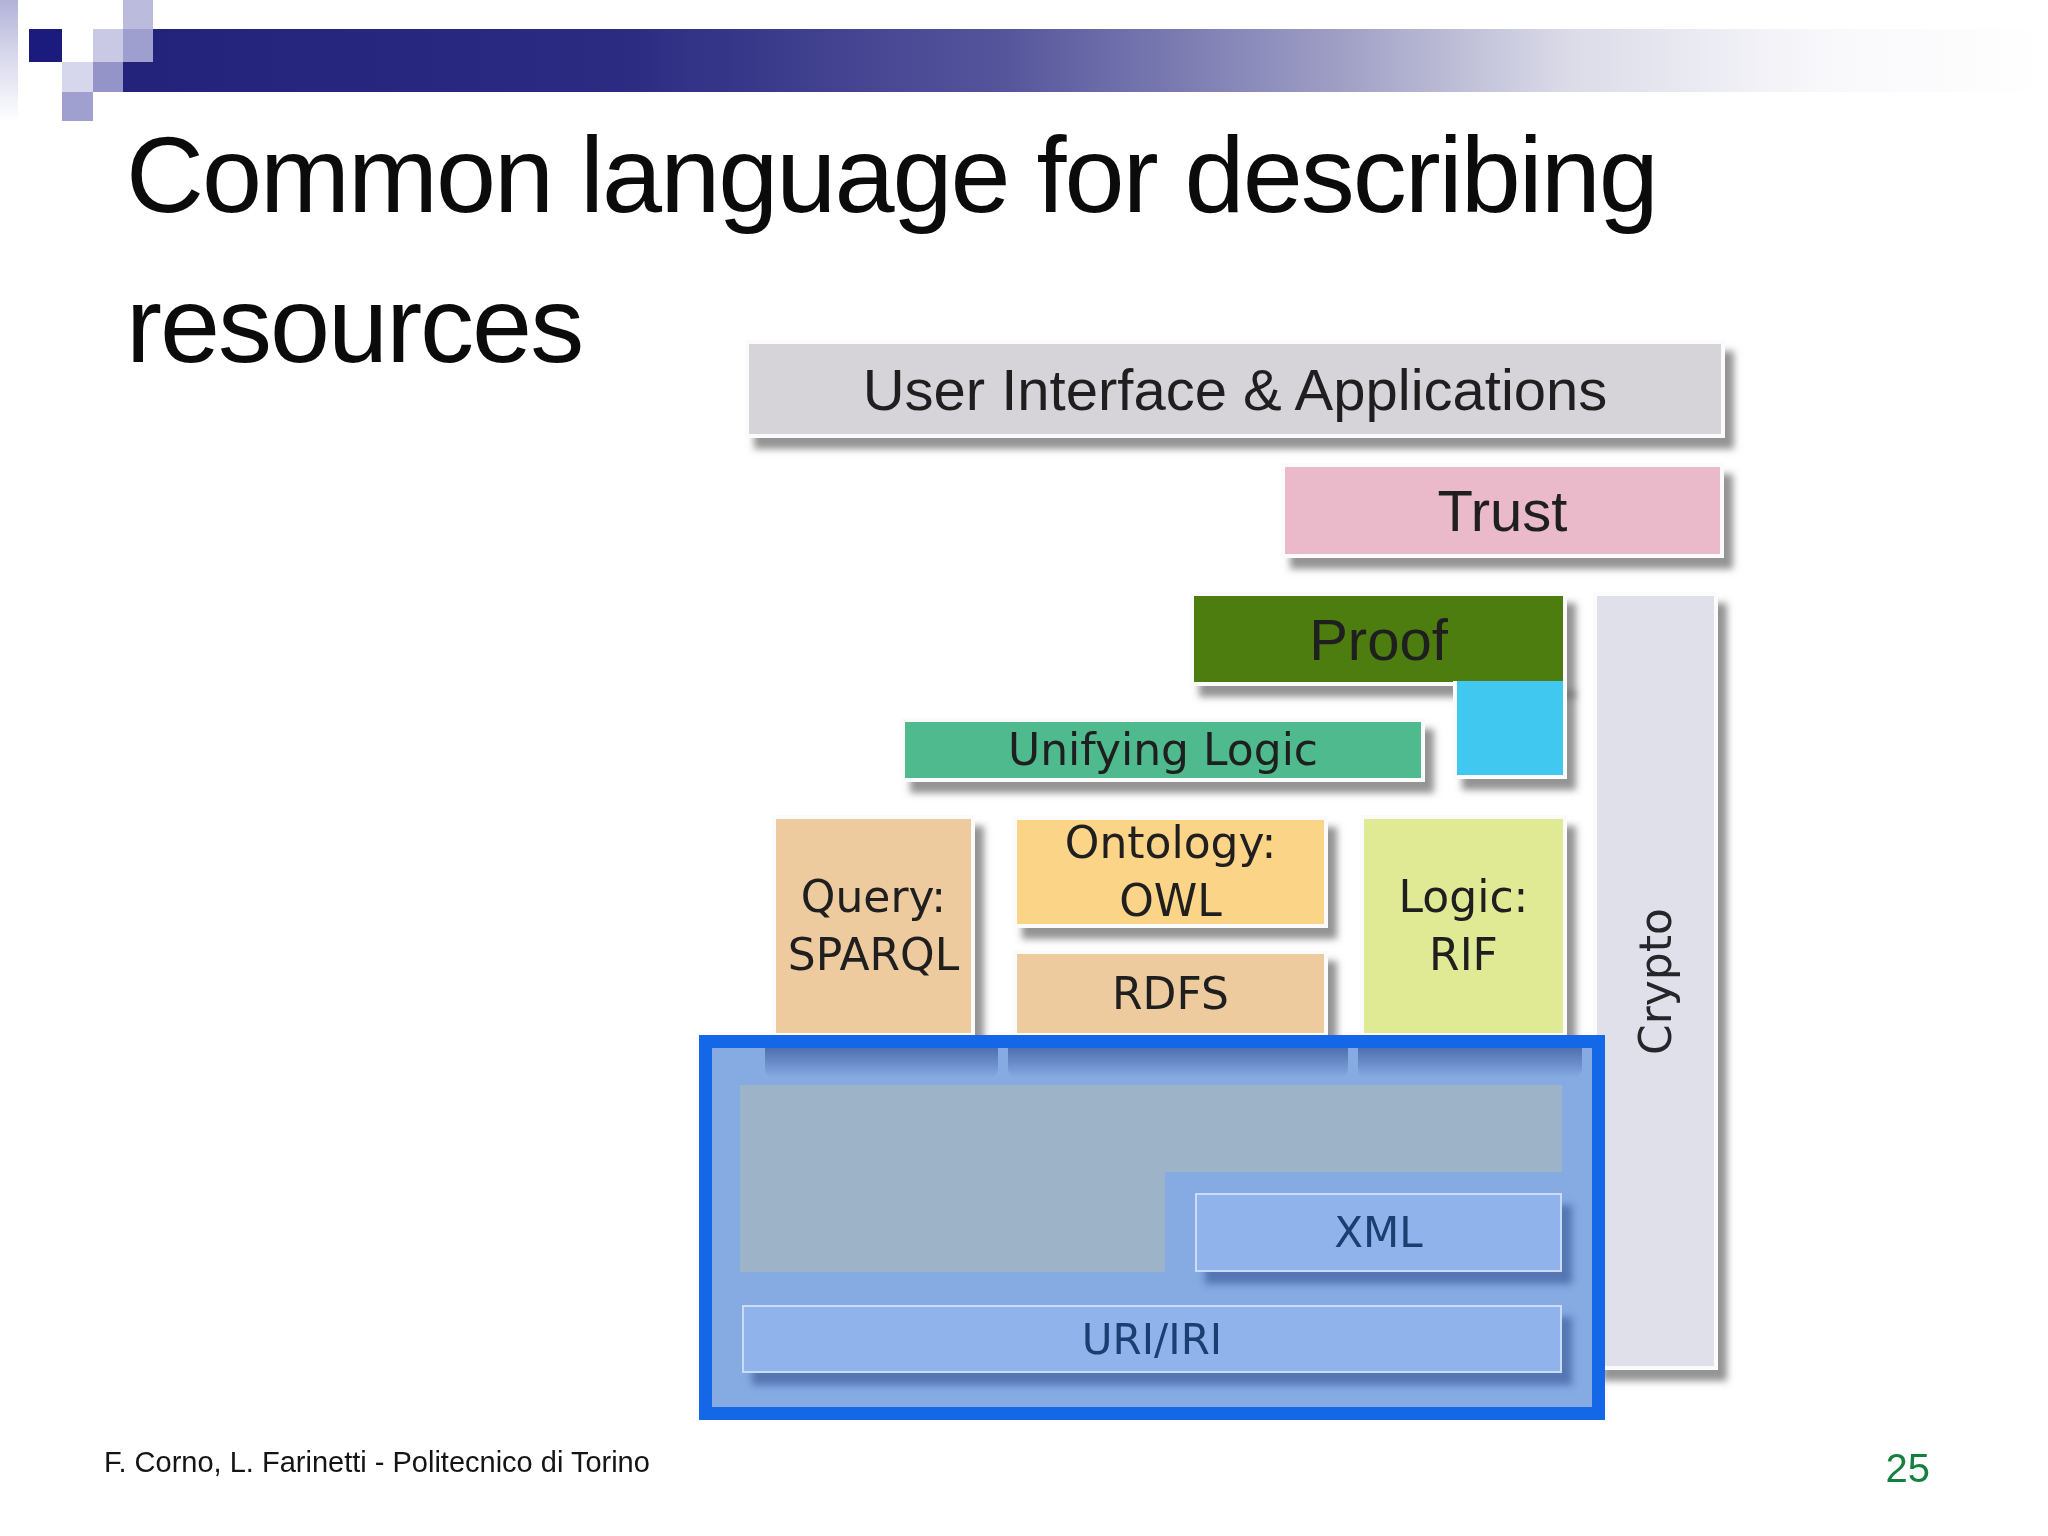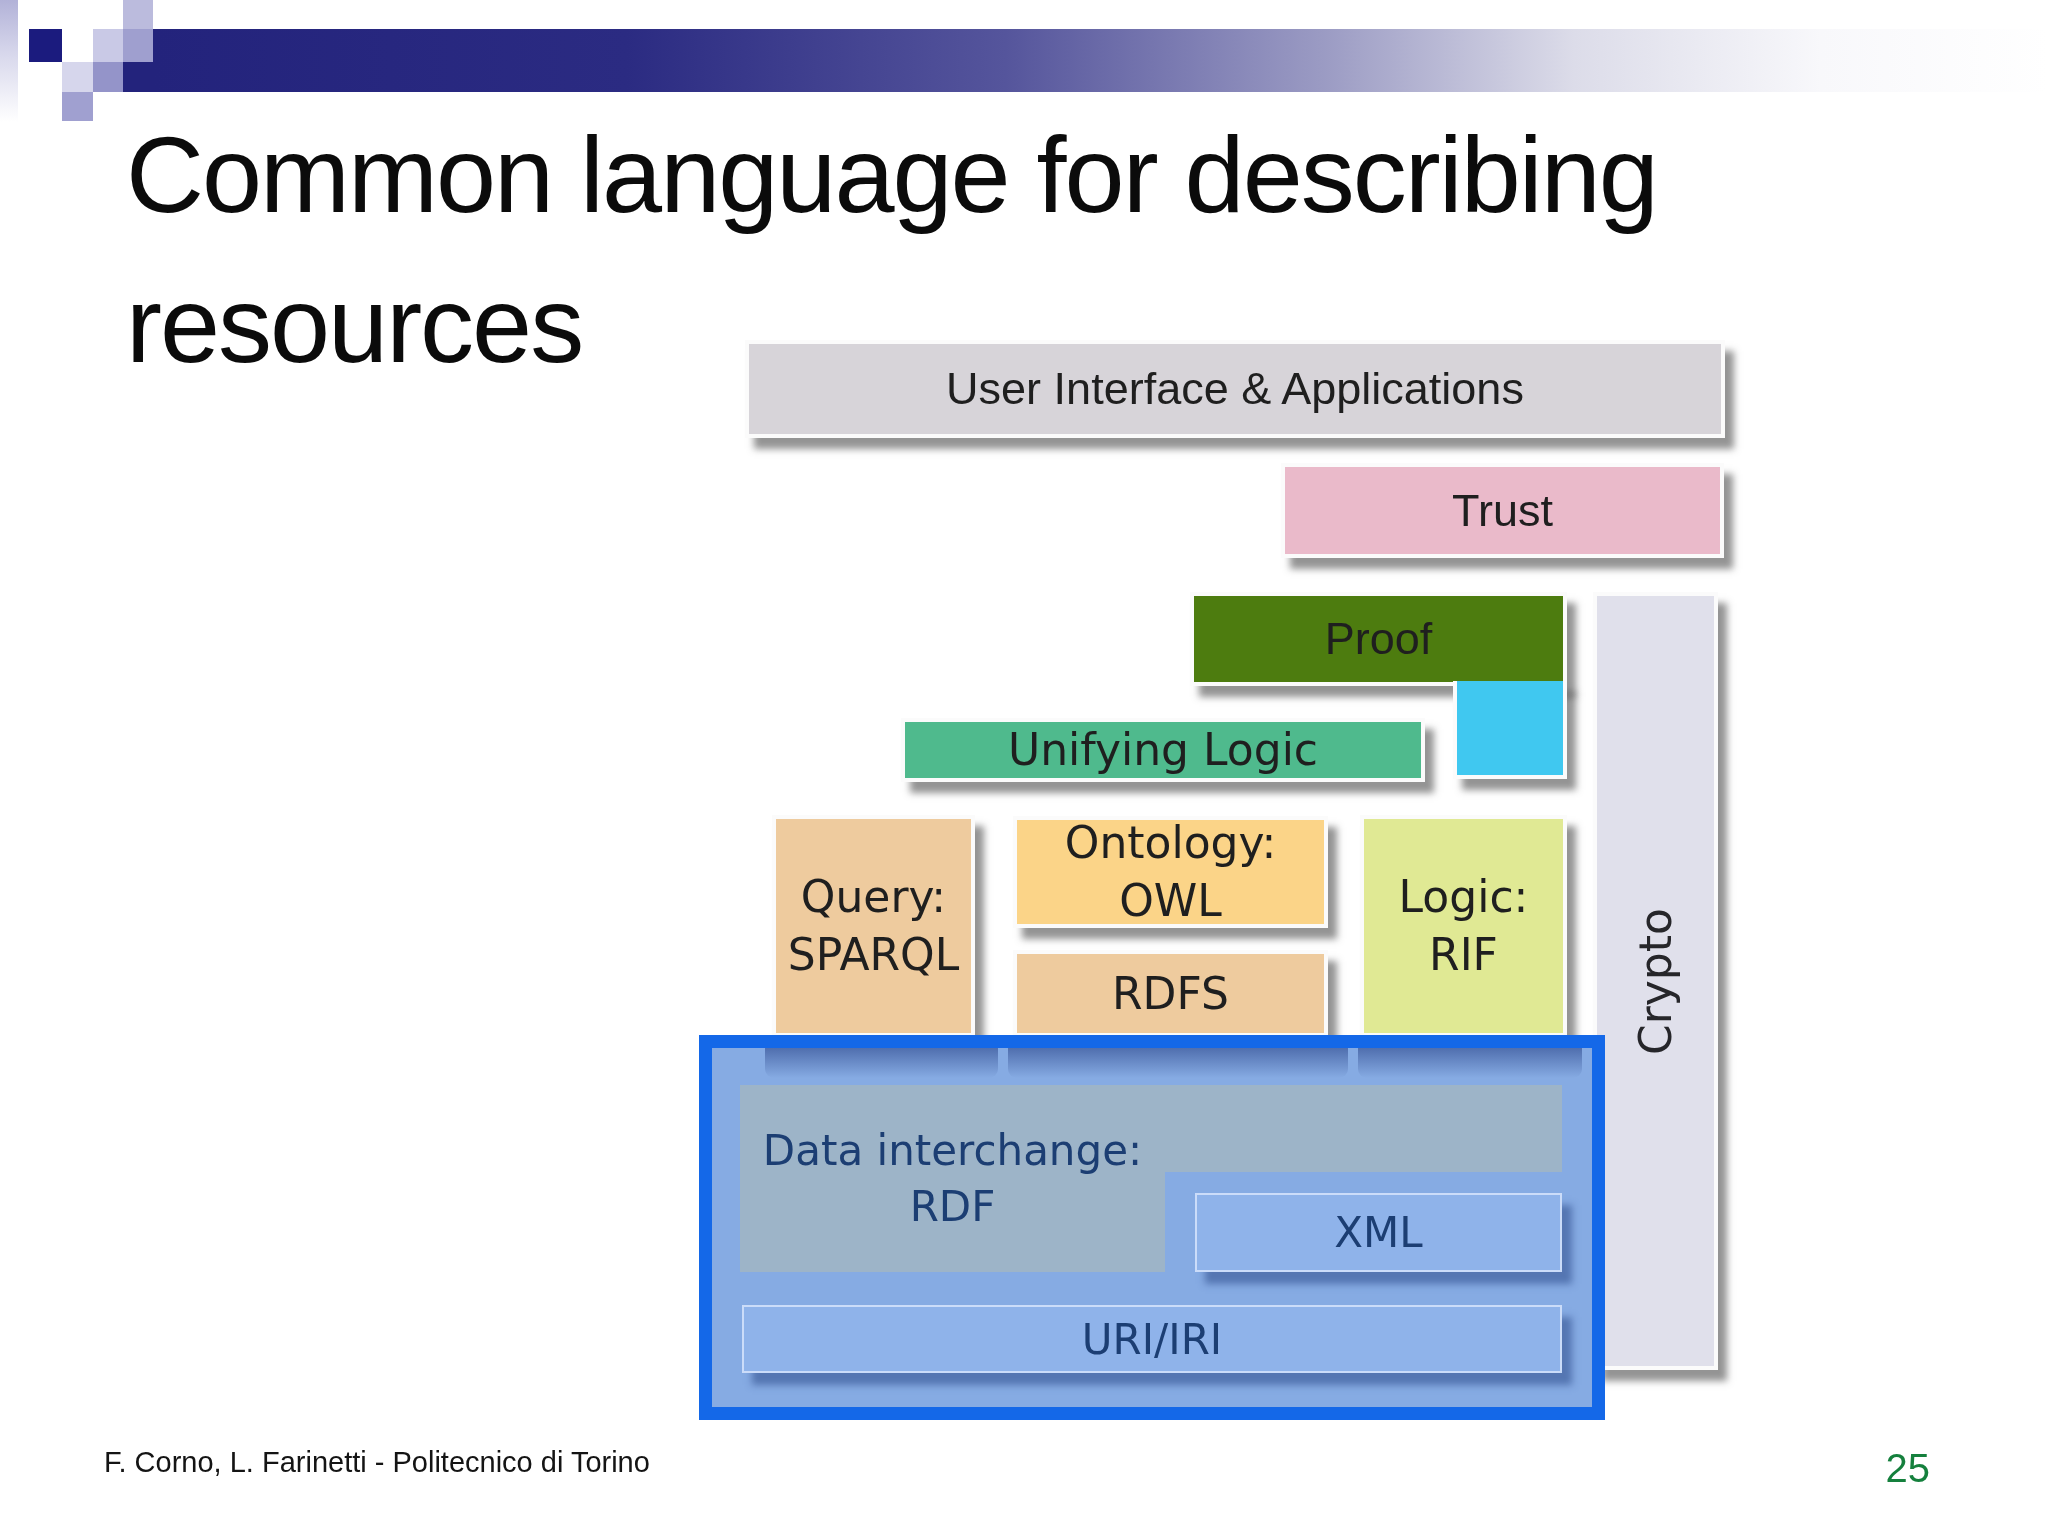--- a/index.html
+++ b/index.html
@@ -27,21 +27,21 @@
   .title{left:126px;top:100px;width:1760px;font-size:108px;line-height:150px;
          letter-spacing:-2px;color:#0b0b0b;}
   .footer{left:104px;top:1446px;font-size:29px;color:#141414;}
   .pagenum{left:1790px;top:1446px;width:140px;text-align:right;font-size:40px;color:#15803d;}
 
   
   .dbox{position:absolute;box-sizing:border-box;border:4px solid #fbfbfb;
         box-shadow:9px 11px 7px rgba(60,60,60,0.55);
         display:flex;align-items:center;justify-content:center;text-align:center;
         color:#1f1f1f;}
-  .font-a{font-family:"Liberation Sans",sans-serif;font-size:45px;}
+  .font-a{font-family:"Liberation Sans",sans-serif;font-size:58px;}
   .font-b{font-family:"DejaVu Sans",sans-serif;font-size:44px;line-height:58px;}
   .ui-apps{left:745px;top:340px;width:980px;height:98px;}
   .trust{left:1281px;top:463px;width:443px;height:95px;}
   .proof-main{left:1190px;top:592px;width:377px;height:94px;z-index:2;}
   .proof-arm{left:1453px;top:681px;width:114px;height:98px;border-top:none;z-index:3;}
   .unifying{left:901px;top:718px;width:524px;height:64px;}
   .query{left:772px;top:815px;width:203px;height:222px;}
   .ontology{left:1013px;top:816px;width:315px;height:112px;}
   .rdfs{left:1013px;top:950px;width:315px;height:87px;}
   .rule{left:1360px;top:815px;width:207px;height:222px;}
@@ -137,24 +137,20 @@
     <div class="dbox crypto" style="background: rgb(224, 224, 235);">
       <span class="rot">Crypto</span>
     </div>
 
     <div class="abs hibox">
       <div class="col-shadow cs-a"></div>
       <div class="col-shadow cs-b"></div>
       <div class="col-shadow cs-c"></div>
 
       <div class="inner rdf-l" style="background: rgb(157, 180, 200);"></div>
-      <div class="inner rdf-text">
-        <div>Data interchange:</div>
-        <div>RDF</div>
-      </div>
 
       <div class="subbox uri" style="background: rgb(143, 179, 234);">
         <span>URI/IRI</span>
       </div>
 
       <div class="subbox xml" style="background: rgb(143, 179, 234);">
         <span>XML</span>
       </div>
     </div>
   </div>

